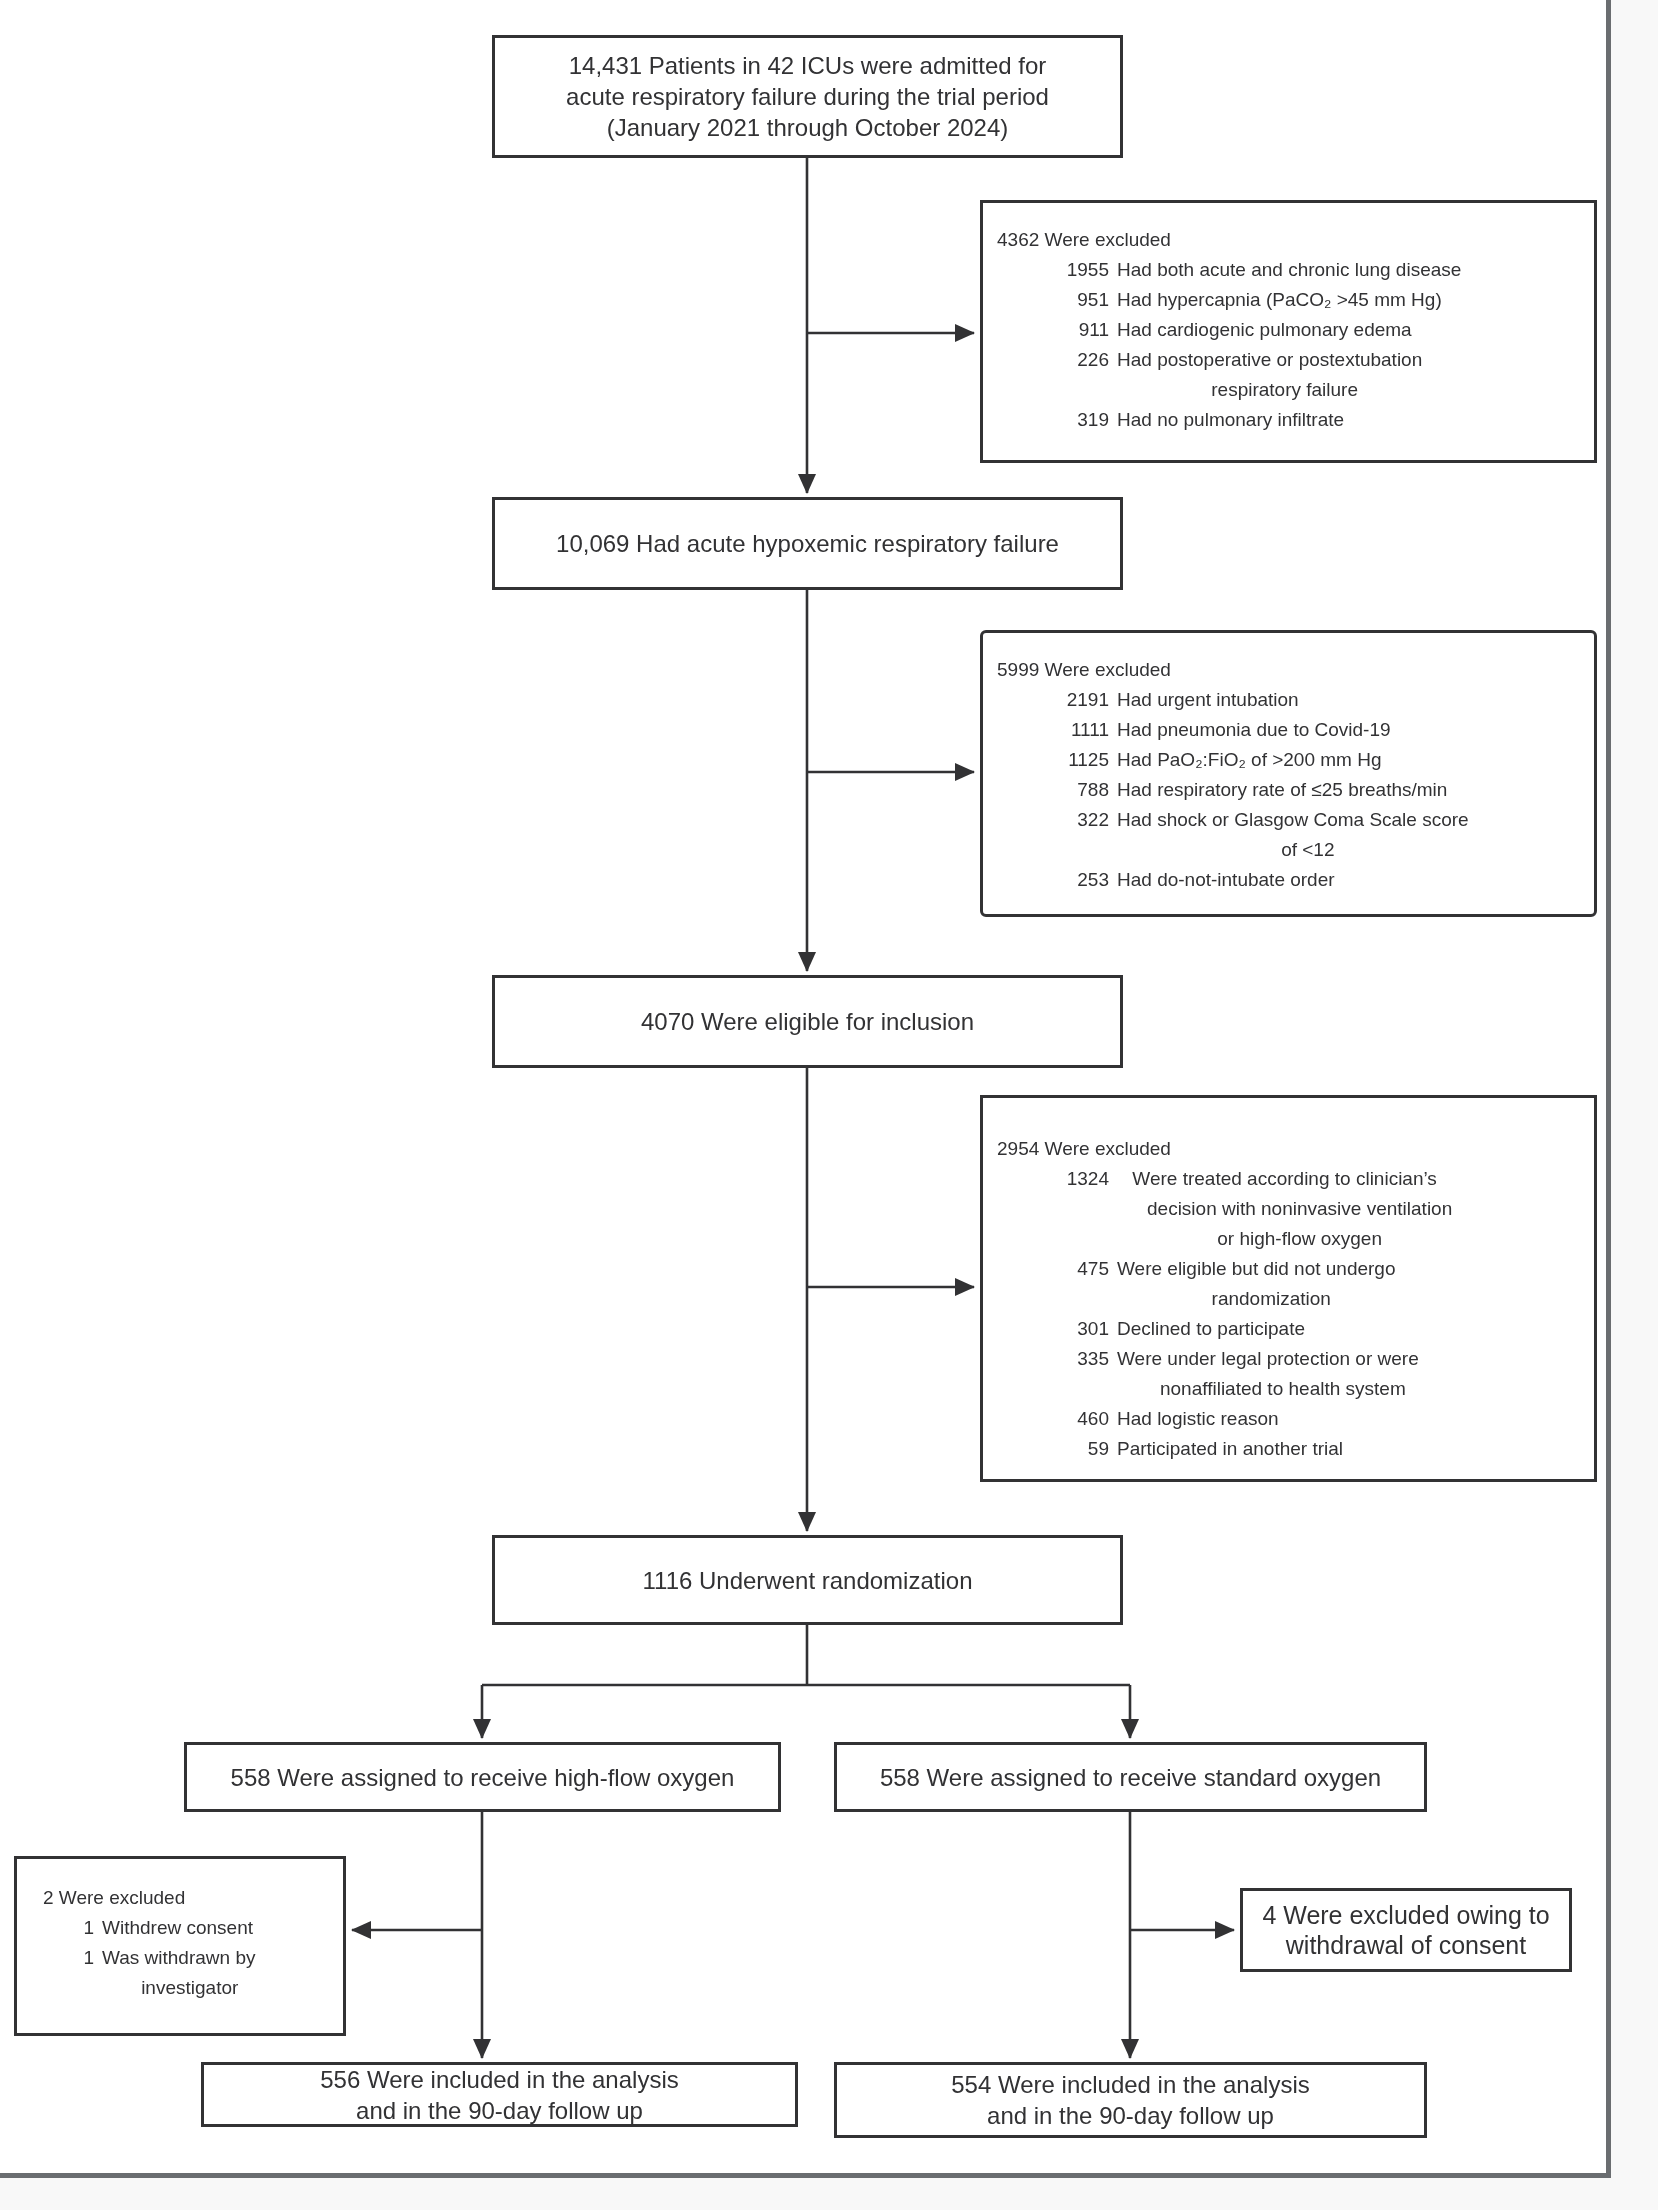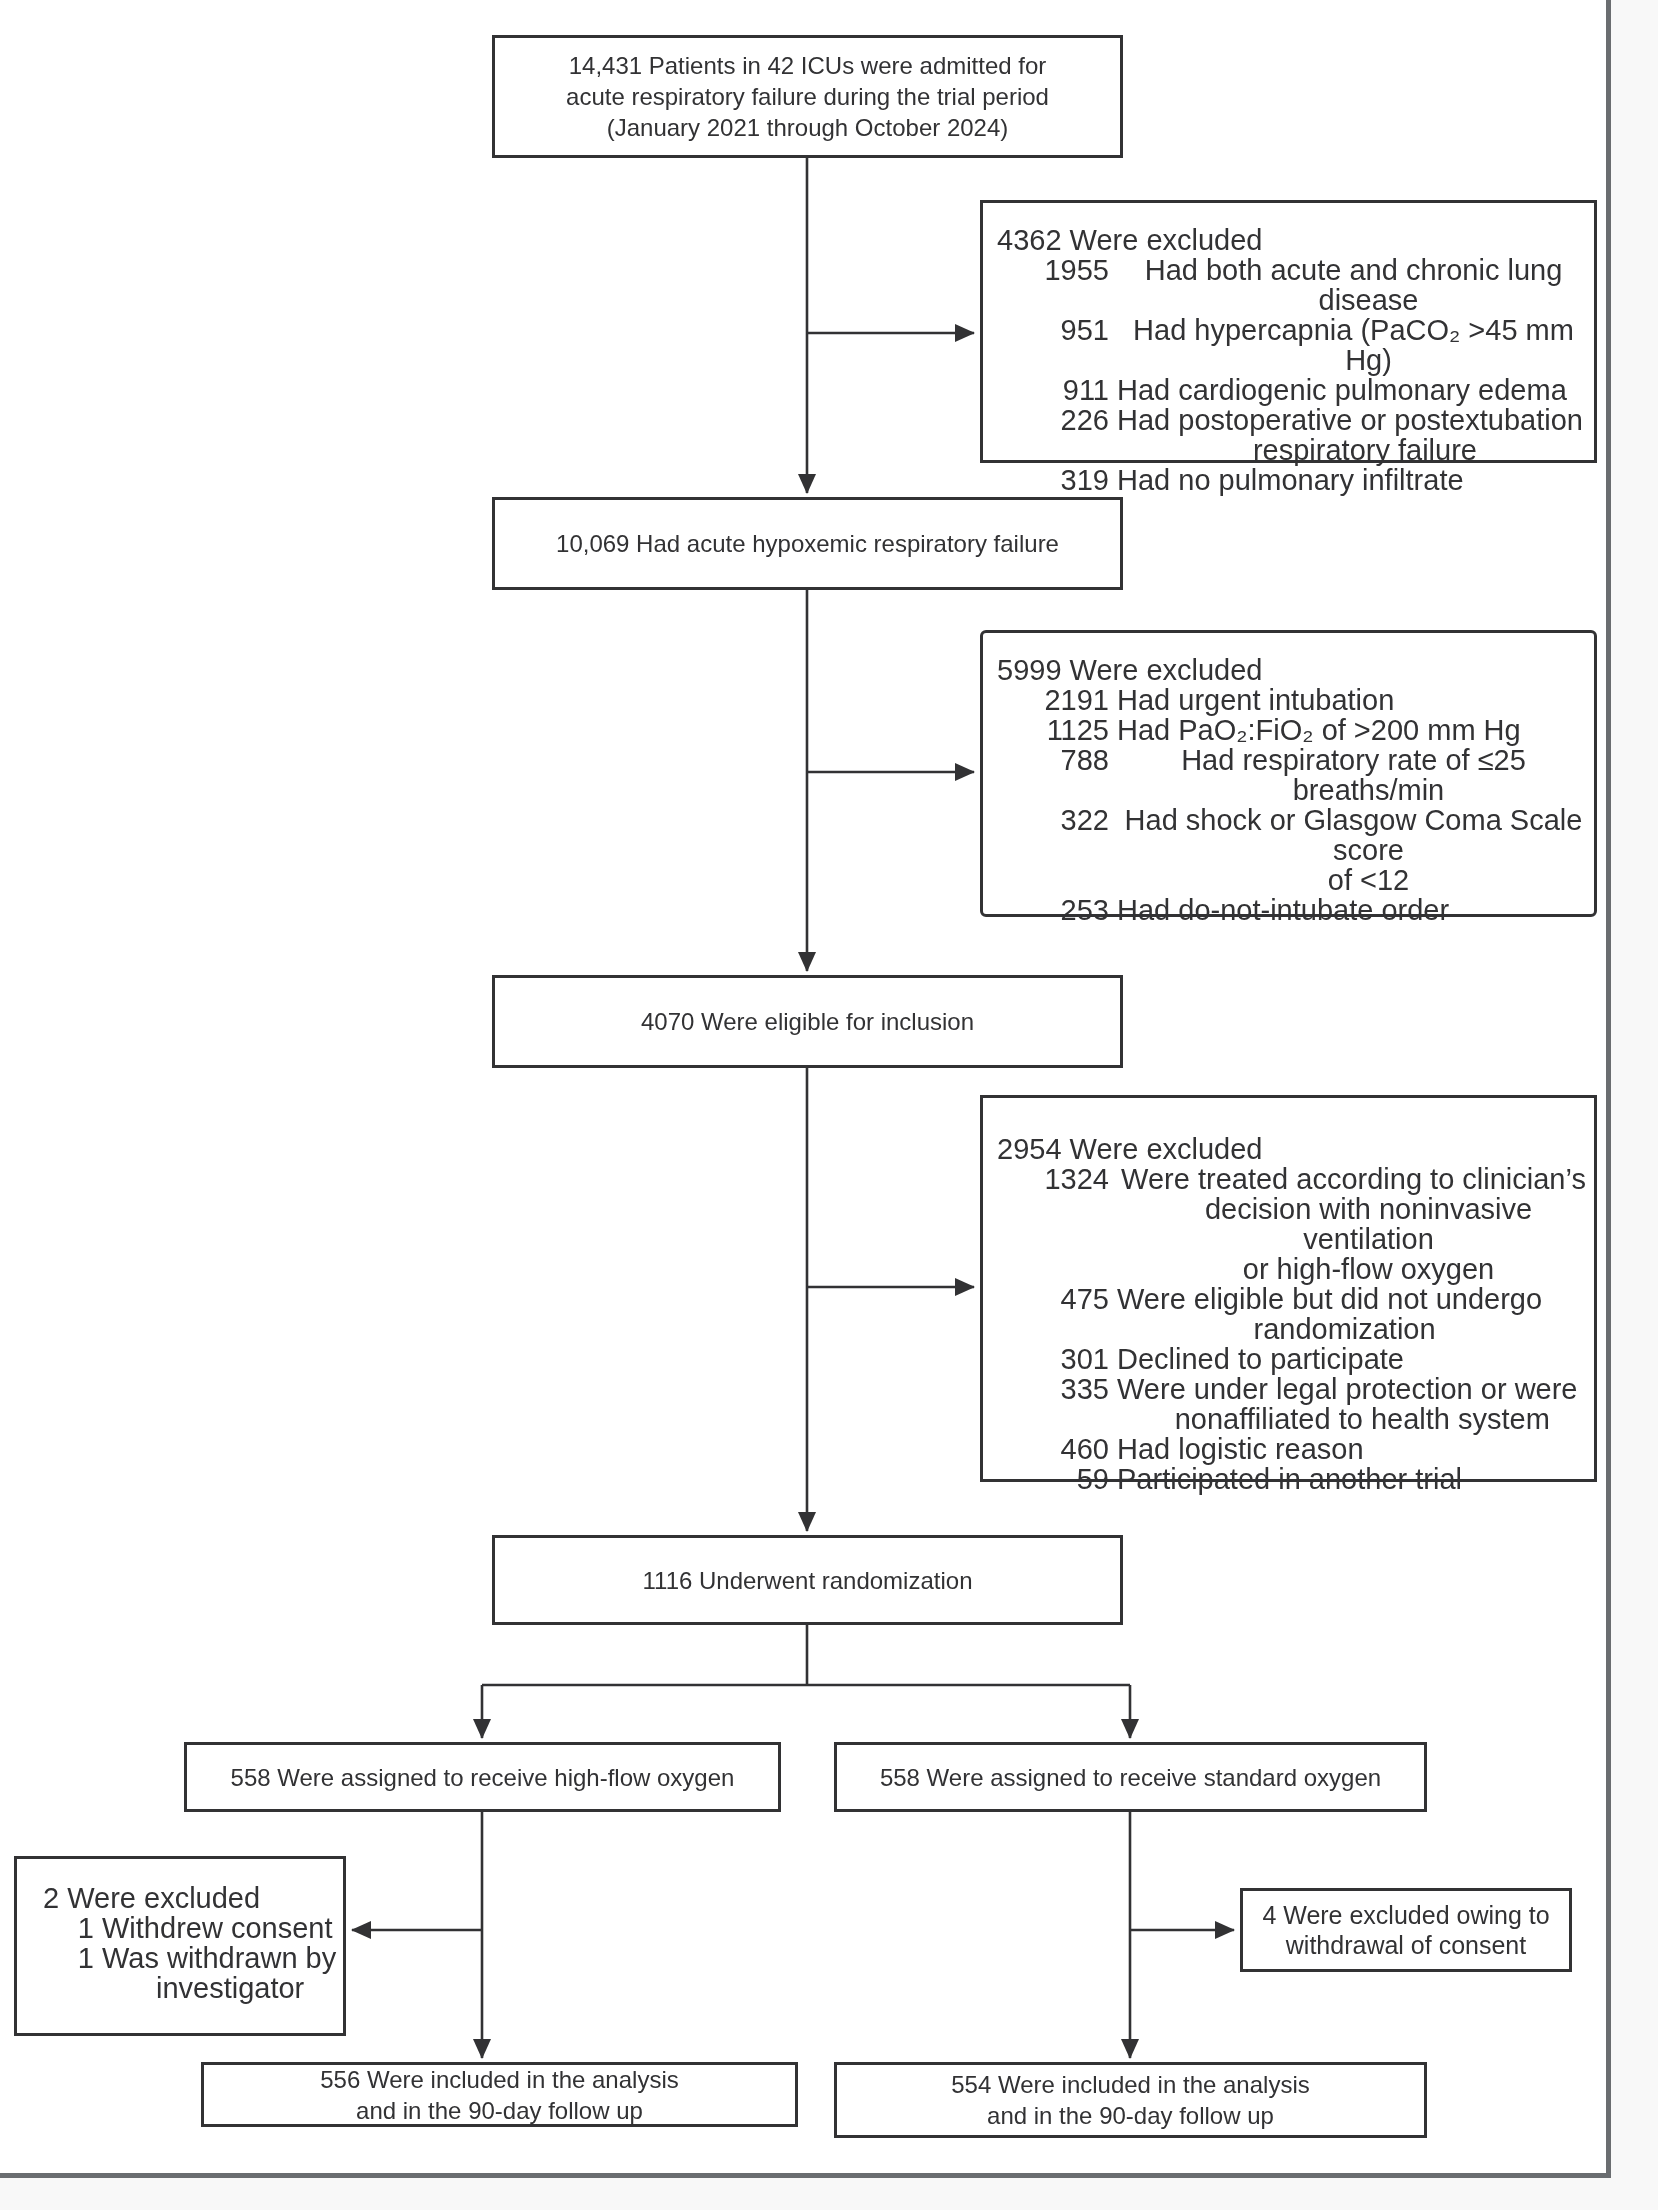--- a/index.html
+++ b/index.html
@@ -30,21 +30,21 @@
     border:3px solid #323234;
     color:#323234;
     z-index:2;
   }
   .center {
     display:flex; align-items:center; justify-content:center;
     text-align:center;
     white-space:pre-line;
     font-size:24px; line-height:31px;
   }
-  .exc { font-size:29px; line-height:30px; }
+  .exc { font-size:19px; line-height:30px; }
   .exc .hdr { padding:0; }
   .exc-body { padding:22px 4px 0 14px; }
   .exc-row { display:flex; align-items:flex-start; }
   .exc-num { flex:0 0 112px; text-align:right; }
   .exc-txt {
     margin-left:8px;
     padding-left:30px; text-indent:-30px;
     white-space:pre-wrap;
     text-align:center;
   }
@@ -129,20 +129,24 @@
   </div>
 
   <div class="box exc" style="left:980px; top:630px; width:617px; height:287px;border-radius:6px;">
     <div class="exc-body">
       <div class="hdr">5999 Were excluded</div>
       <div class="exc-row">
         <span class="exc-num">2191</span>
         <span class="exc-txt">Had urgent intubation</span>
       </div>
       <div class="exc-row">
+        <span class="exc-num">1111</span>
+        <span class="exc-txt">Had pneumonia due to Covid-19</span>
+      </div>
+      <div class="exc-row">
         <span class="exc-num">1125</span>
         <span class="exc-txt">Had PaO₂:FiO₂ of &gt;200 mm Hg</span>
       </div>
       <div class="exc-row">
         <span class="exc-num">788</span>
         <span class="exc-txt">Had respiratory rate of ≤25 breaths/min</span>
       </div>
       <div class="exc-row">
         <span class="exc-num">322</span>
         <span class="exc-txt">Had shock or Glasgow Coma Scale score

